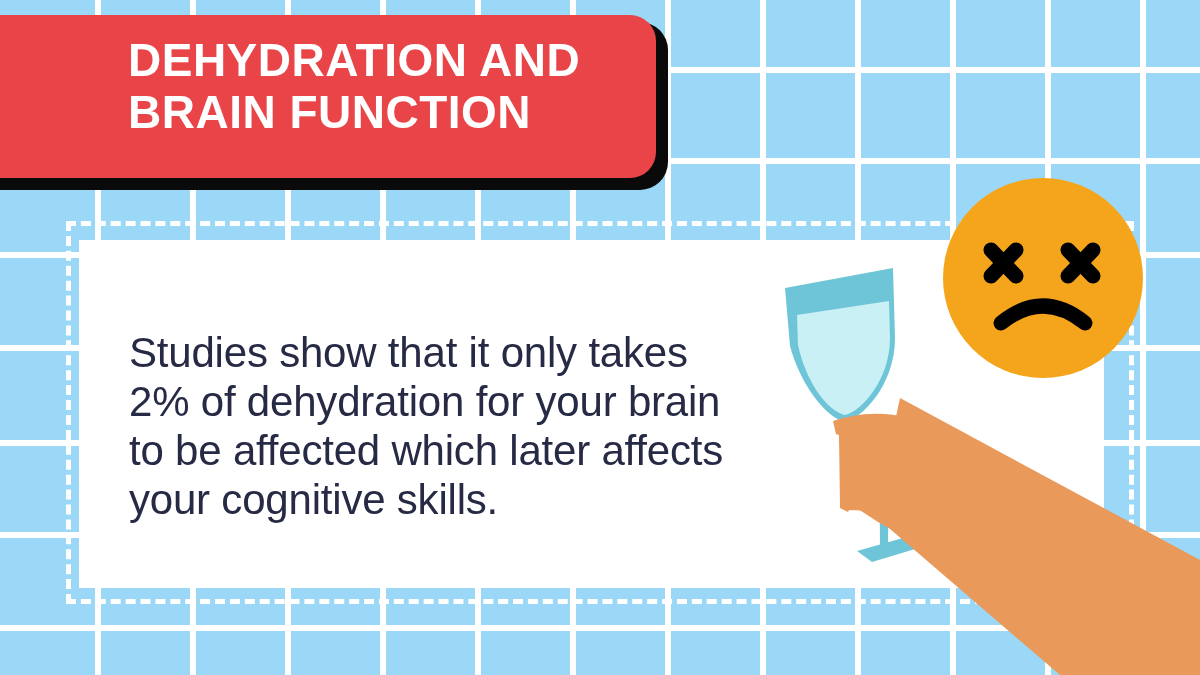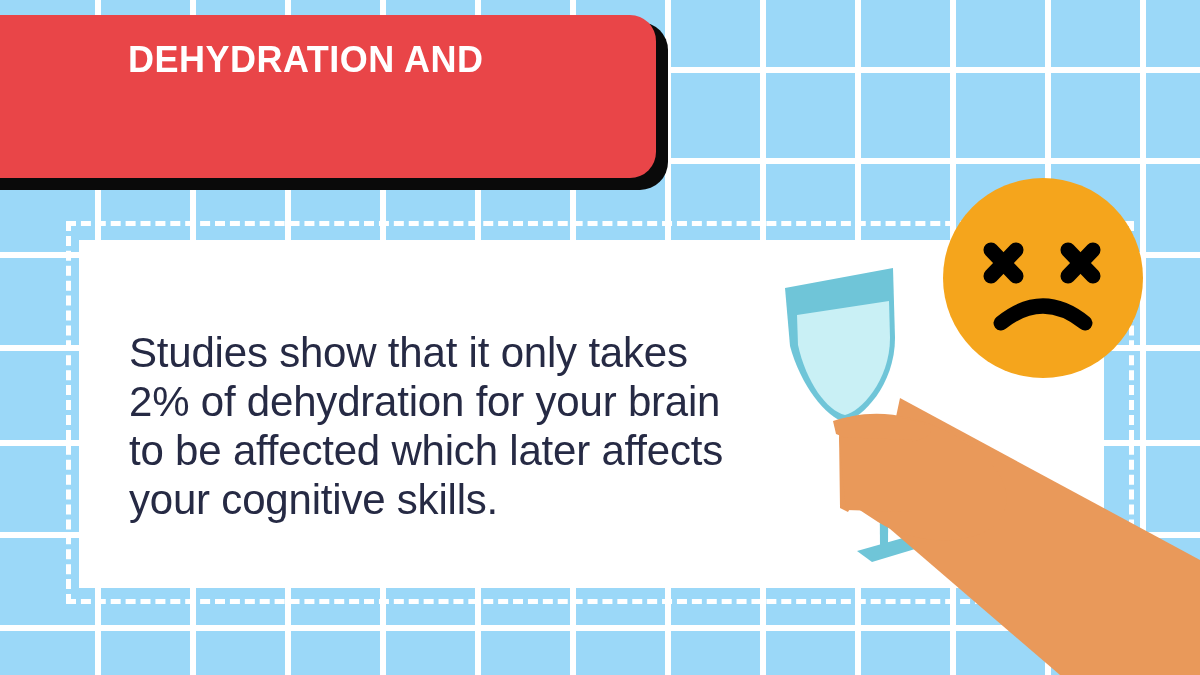--- a/index.html
+++ b/index.html
@@ -91,21 +91,21 @@
     height: 163px;
     background: #E94548;
     border-radius: 26px;
   }
   .title-text {
     position: absolute;
     left: 128px;
     top: 34px;
     width: 530px;
     color: #ffffff;
-    font-size: 36px;
+    font-size: 46px;
     line-height: 52px;
     font-weight: 700;
     letter-spacing: 0.5px;
     text-transform: uppercase;
   }
   .title-line { display: block; white-space: nowrap; }
 
   
   .illustration {
     position: absolute;
@@ -190,15 +190,16 @@
                C890 447 856 443 836 434 Z" fill="#E9995A"></path>
 
       <path d="M839 437 L912 440 L912 512 L846 510 Z" fill="#E9995A"></path>
     </svg>
   </div>
 
   <div class="title-shadow"></div>
   <div class="title-banner"></div>
   <div class="title-text">
     <span class="title-line">DEHYDRATION AND</span>
+    <span class="title-line">BRAIN FUNCTION</span>
   </div>
 
 </div>
 
 </body></html>

